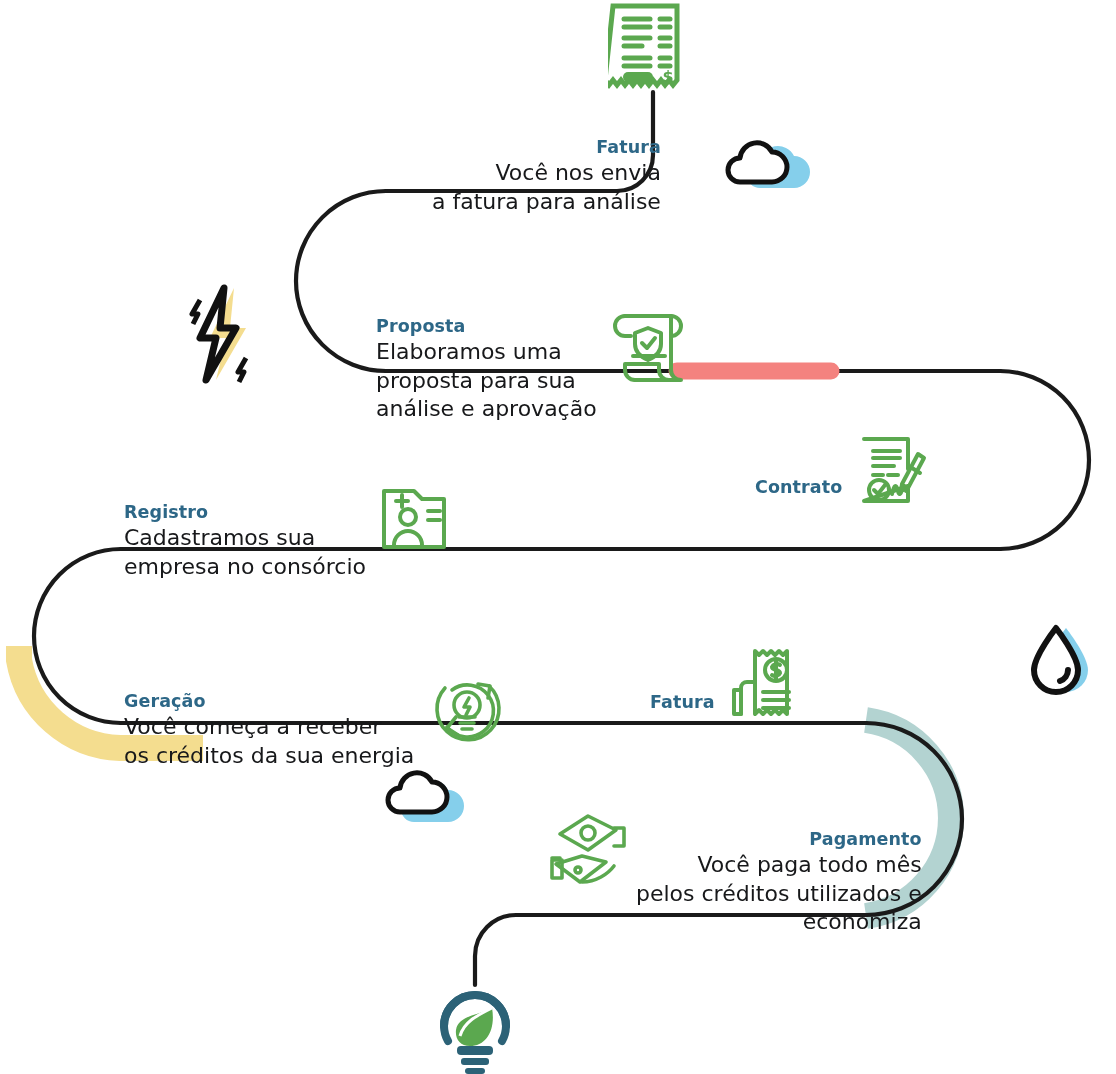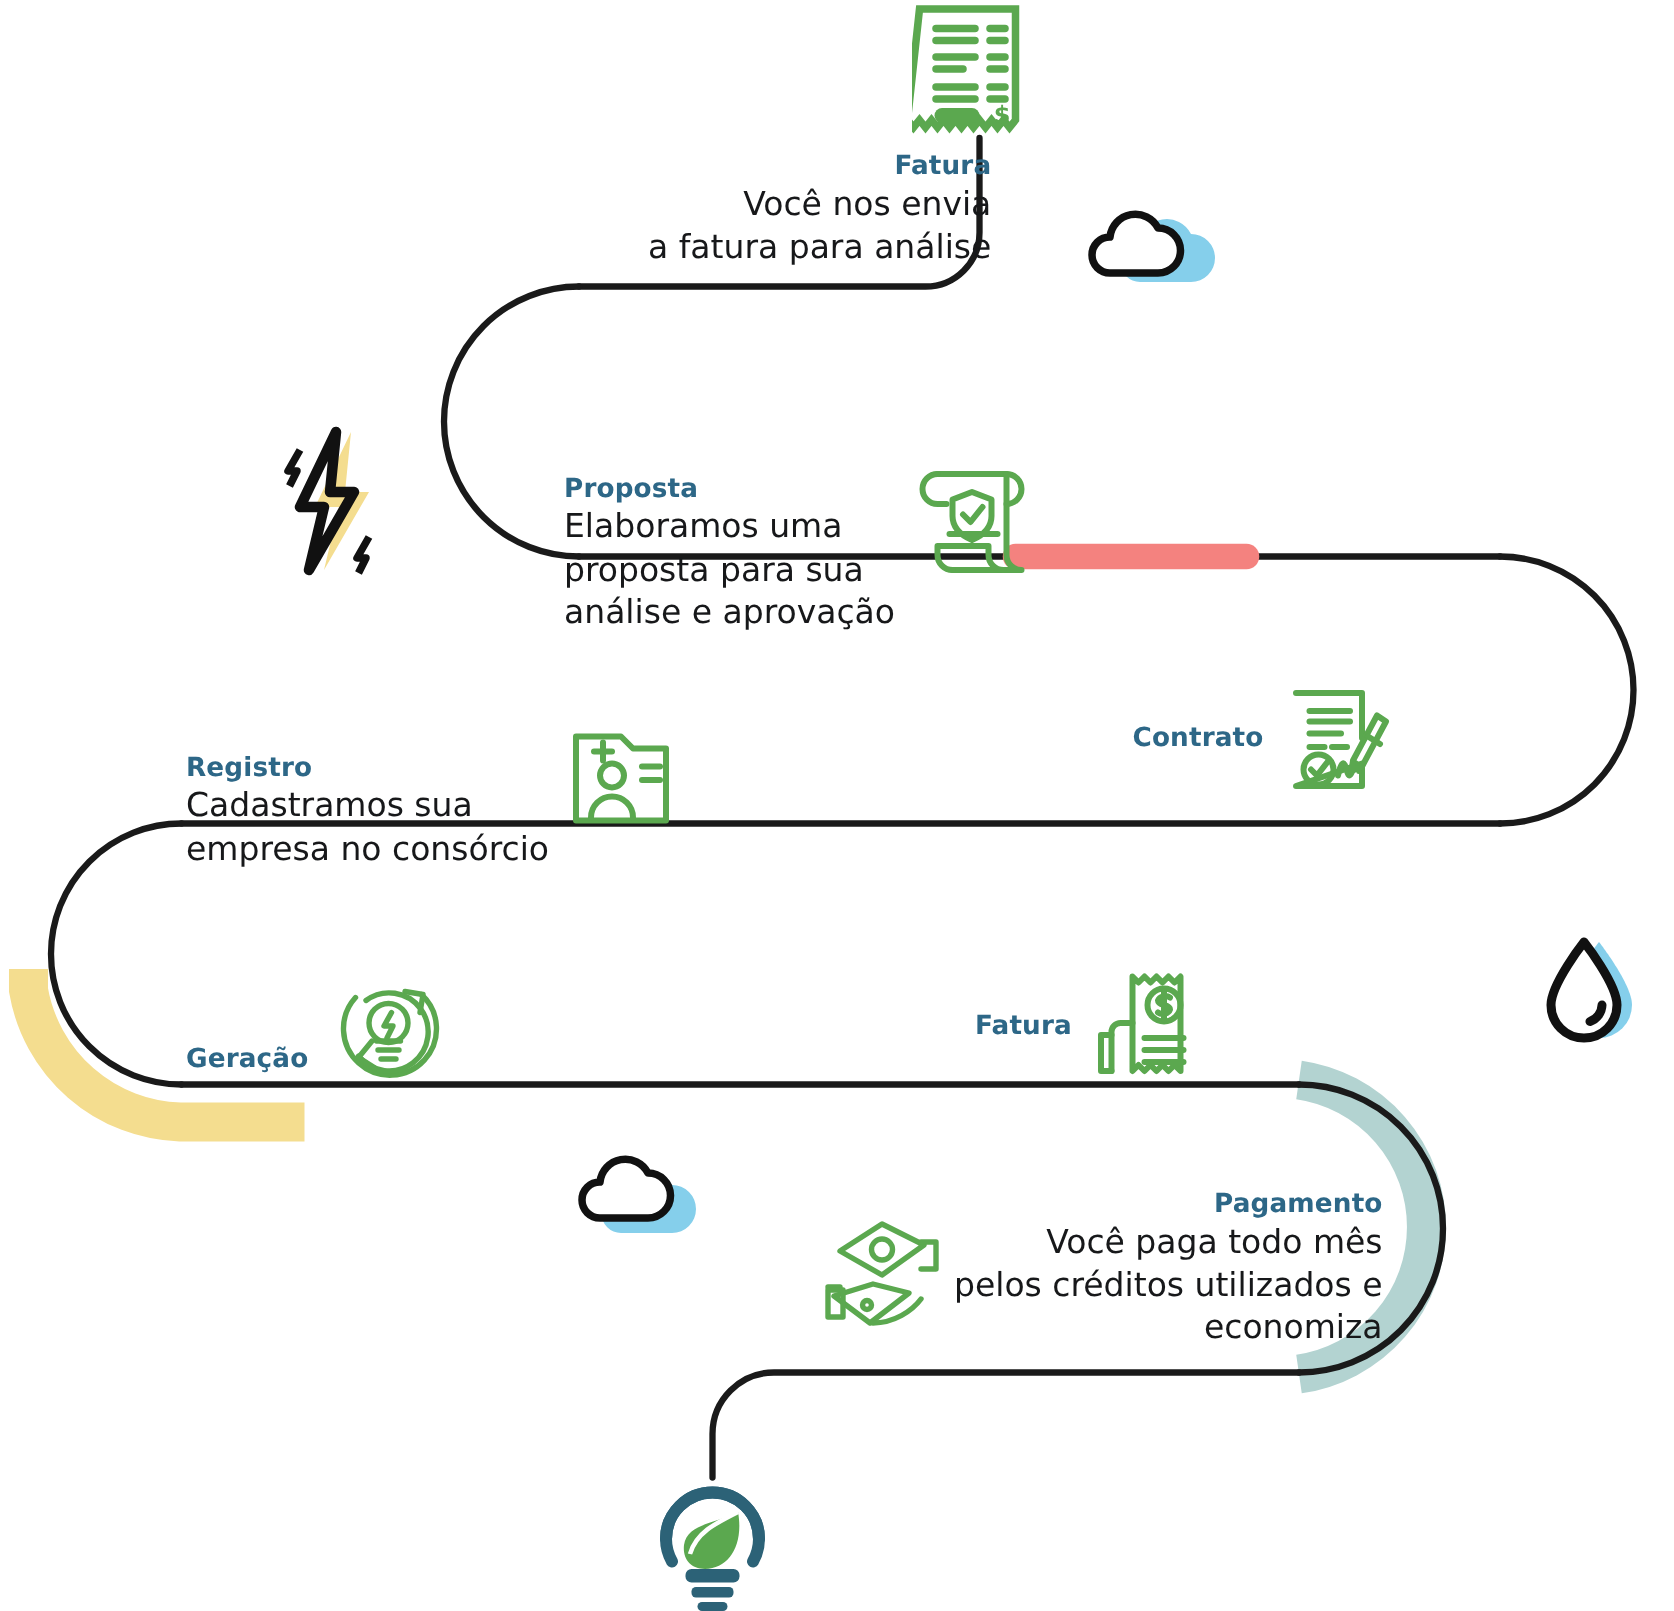--- a/index.html
+++ b/index.html
@@ -4,21 +4,21 @@
 <style>
   html,body{margin:0;padding:0;background:#ffffff;}
   body{width:1116px;height:1074px;font-family:"DejaVu Sans","Liberation Sans",sans-serif;}
   #stage{position:relative;width:1116px;height:1074px;overflow:hidden;background:#fff;}
   #flow{position:absolute;left:0;top:0;width:1116px;height:1074px;}
 
   .step{position:absolute;display:flex;align-items:center;gap:14px;}
   .step .txt{display:flex;flex-direction:column;}
   .step .title{font-size:17.5px;font-weight:bold;color:#2d6787;letter-spacing:.1px;line-height:1.32;}
   .step .desc{font-size:22px;color:#17181a;line-height:1.30;white-space:pre-line;}
-  .align-right .txt{text-align:right;align-items:flex-end;}
+  .align-right .txt{text-align:right;align-items:flex-end;margin-top:36px;}
   .align-left .txt{text-align:left;align-items:flex-start;margin-top:44px;}
   .ico{flex:0 0 auto;display:block;}
 
   .deco{position:absolute;}
 </style>
 </head>
 <body>
 
 <div id="stage">
 
@@ -93,21 +93,21 @@
         <path d="M14 8 a10 10 0 0 0 -10 10 a10 10 0 0 0 10 10 h6"></path>
         <path d="M60 8 a10 10 0 0 1 10 10 a10 10 0 0 1 -10 10"></path>
         <path d="M24 72 a10 10 0 0 1 -10 -10 v-6 h34 v6 a10 10 0 0 0 10 10"></path>
         <path d="M37 20 l13 5 v11 c0 8 -6 13 -13 16 c-7 -3 -13 -8 -13 -16 V25 Z"></path>
         <polyline points="31,35 36,40 44,30"></polyline>
         <line x1="22" y1="48" x2="54" y2="48"></line>
       </g>
     </svg>
   </div>
 
-  <div class="step align-right" style="left:755px;top:457px;">
+  <div class="step align-right" style="left:755px;top:434px;">
     <div class="txt">
       <div class="title">Contrato</div>
     </div>
     <svg class="ico" width="72" height="72" viewBox="0 0 72 72">
       <g fill="none" stroke="#5ba84f" stroke-width="4" stroke-linejoin="round" stroke-linecap="round">
         <path d="M8 5 H52 V35 M52 52 V67 H8 Z"></path>
         <line x1="17" y1="17" x2="44" y2="17"></line>
         <line x1="17" y1="24" x2="44" y2="24"></line>
         <line x1="17" y1="32" x2="38" y2="32"></line>
         <line x1="17" y1="41" x2="27" y2="41"></line>
@@ -136,20 +136,22 @@
         <path d="M14 58 a14 14 0 0 1 28 0"></path>
         <line x1="48" y1="24" x2="60" y2="24"></line>
         <line x1="48" y1="33" x2="60" y2="33"></line>
       </g>
     </svg>
   </div>
 
   <div class="step align-left" style="left:124px;top:646px;">
     <div class="txt">
       <div class="title">Geração</div>
+      <div class="desc">Você começa a receber
+os créditos da sua energia</div>
     </div>
     <svg class="ico" width="78" height="78" viewBox="0 0 78 78">
       <g fill="none" stroke="#5ba84f" stroke-width="3.6" stroke-linecap="round" stroke-linejoin="round">
         <path d="M61 17 A31 31 0 1 1 17 19"></path>
         <polyline points="50,15 62,17 60,29"></polyline>
         <path d="M19 58 A26 26 0 1 0 24 21"></path>
         <polyline points="28,48 19,59 30,66"></polyline>
         <circle cx="39" cy="36" r="13"></circle>
         <path d="M31 48 h16 M32 54 h14 M34 60 h10"></path>
         <polyline points="41,29 36,38 42,38 38,46"></polyline>

